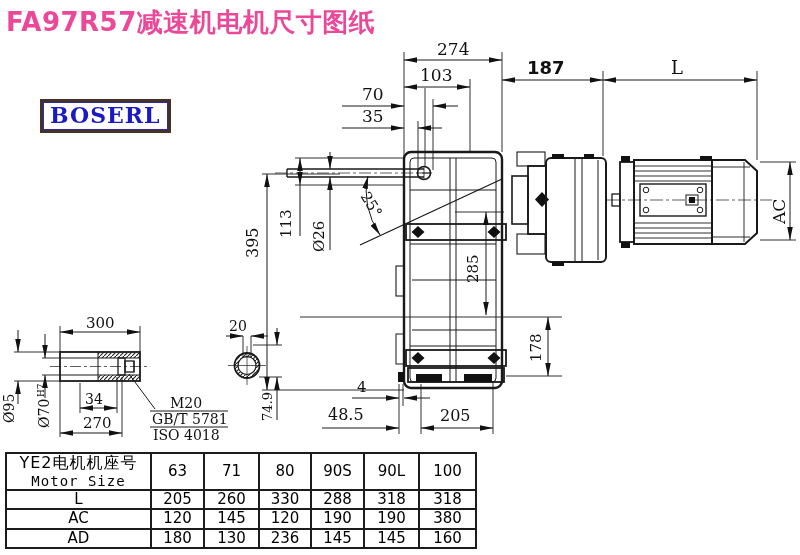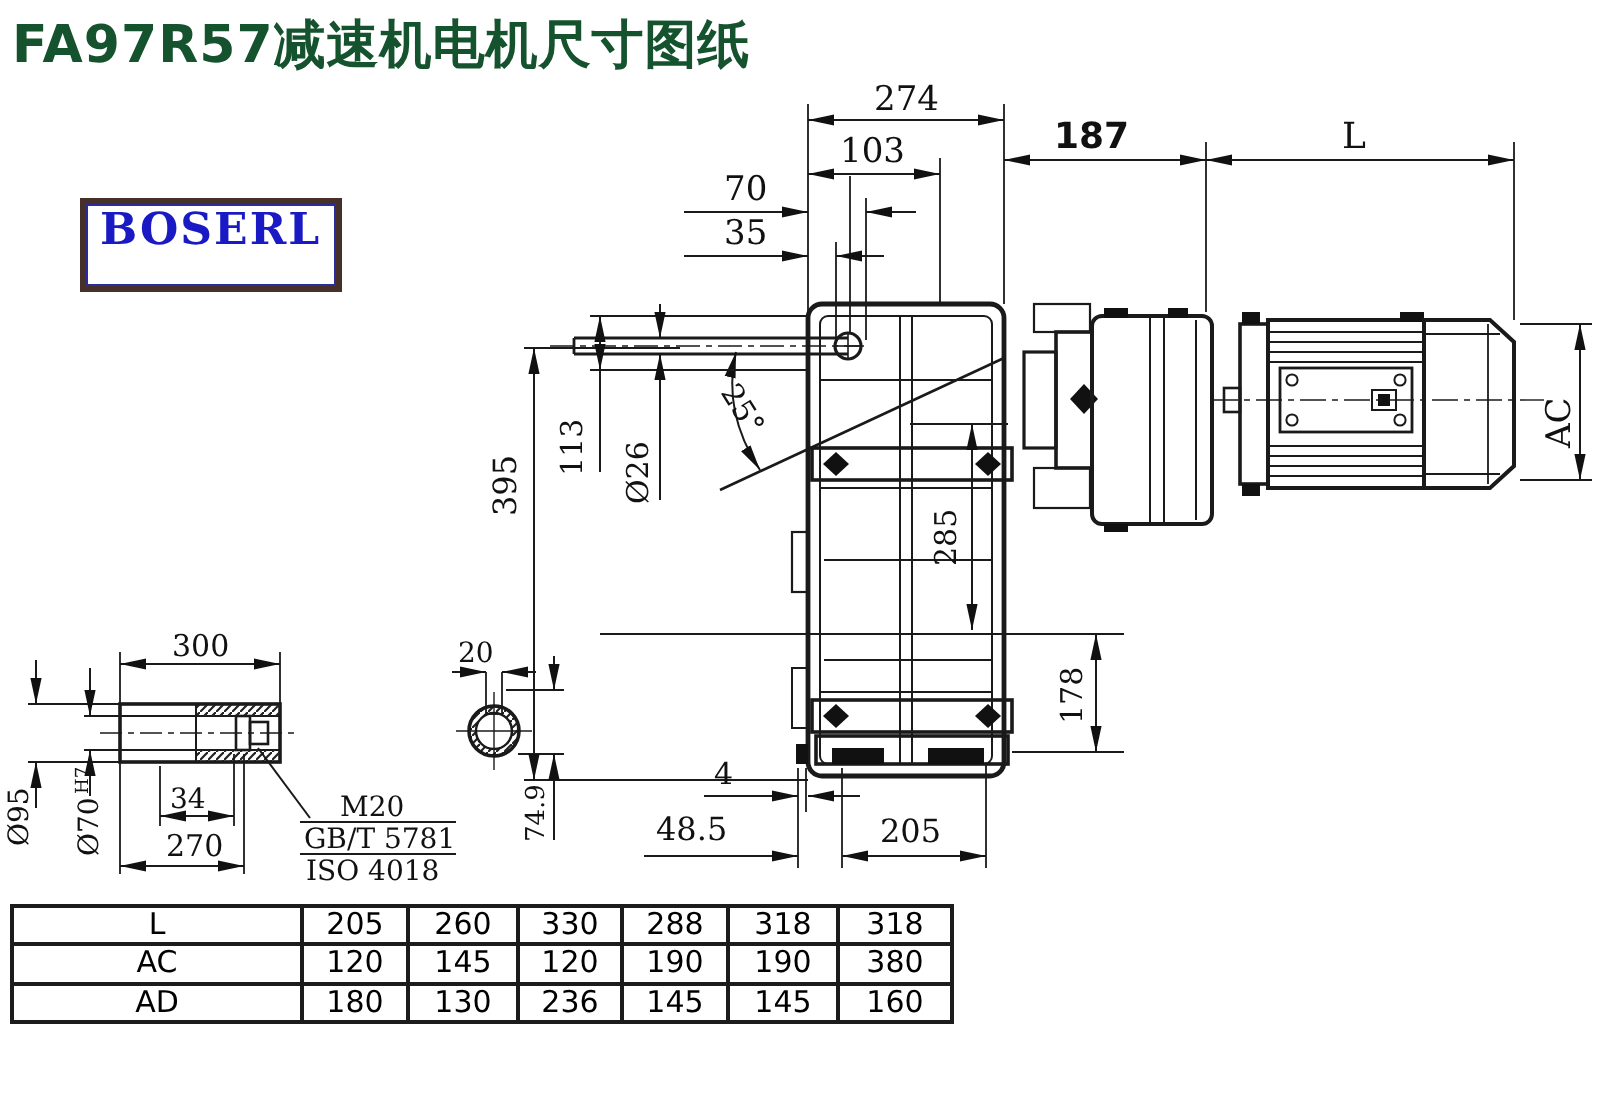--- a/index.html
+++ b/index.html
@@ -1,21 +1,21 @@
 <!DOCTYPE html>
 <html><head>
 <meta charset="utf-8">
 <style>
   html,body{margin:0;padding:0;background:#fff;}
   #stage{position:relative;width:800px;height:555px;background:#ffffff;overflow:hidden;
          font-family:"DejaVu Sans","Liberation Sans",sans-serif;}
-  #page-title{position:absolute;left:6px;top:5px;font-size:26px;font-weight:bold;color:#14532d;
+  #page-title{position:absolute;left:6px;top:5px;font-size:26px;font-weight:bold;color:#ec4899;
               letter-spacing:0.5px;white-space:nowrap;}
   #logo-box{position:absolute;left:40px;top:99px;border:3px solid #46302a;background:#fff;padding:0;}
-  #logo-inner{border:1px solid #2b2b9d;padding:0px 6px 15px 6px;
+  #logo-inner{border:1px solid #2b2b9d;padding:0px 6px 2px 6px;
               font-family:"DejaVu Serif","Liberation Serif",serif;font-weight:bold;
               font-size:22px;color:#1a1ac4;letter-spacing:1px;line-height:1.1;}
   svg text{fill:#111;font-family:"DejaVu Serif","Liberation Serif",serif;}
   svg .boldlbl{font-family:"DejaVu Sans","Liberation Sans",sans-serif;font-weight:bold;}
   
   #spec-table{position:absolute;left:5px;top:452px;border-collapse:collapse;table-layout:fixed;}
   #spec-table td{border:2px solid #1c1c1c;text-align:center;vertical-align:middle;
                  font-size:15px;color:#000;padding:0;line-height:1.15;background:#fff;}
   #spec-table .hdrcell{font-size:15px;}
   #spec-table .hdrcell .cn{display:block;font-size:16px;letter-spacing:1px;}
@@ -273,20 +273,32 @@
     <colgroup>
       <col class="c0">
         <col class="cN">
         <col style="width:55px">
         <col style="width:52px">
       <col class="cN">
         <col style="width:55px">
         <col style="width:57px">
     </colgroup>
     <tbody>
+        <tr class="rowH">
+      <td class="hdrcell">
+        <span class="cn">YE2电机机座号</span>
+        <span class="en">Motor Size</span>
+      </td>
+      <td>63</td>
+      <td>71</td>
+      <td>80</td>
+      <td>90S</td>
+      <td>90L</td>
+      <td>100</td>
+    </tr>
     <tr class="rowS">
       <td>L</td>
       <td>205</td>
       <td>260</td>
       <td>330</td>
       <td>288</td>
       <td>318</td>
       <td>318</td>
     </tr>
     <tr class="rowS">

